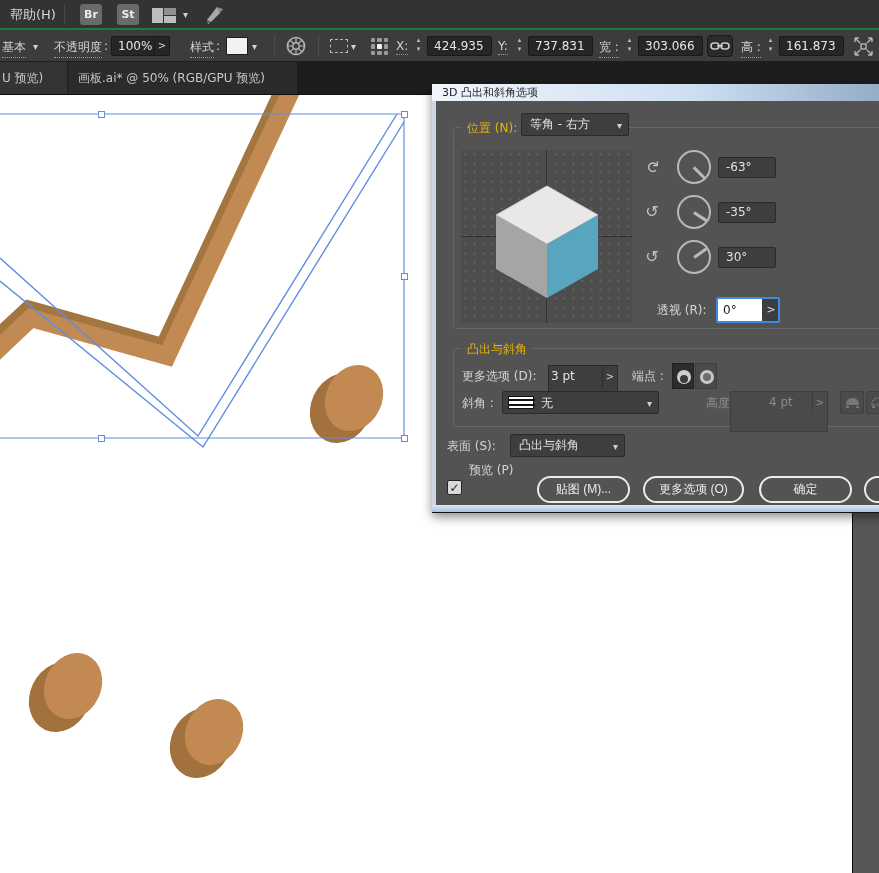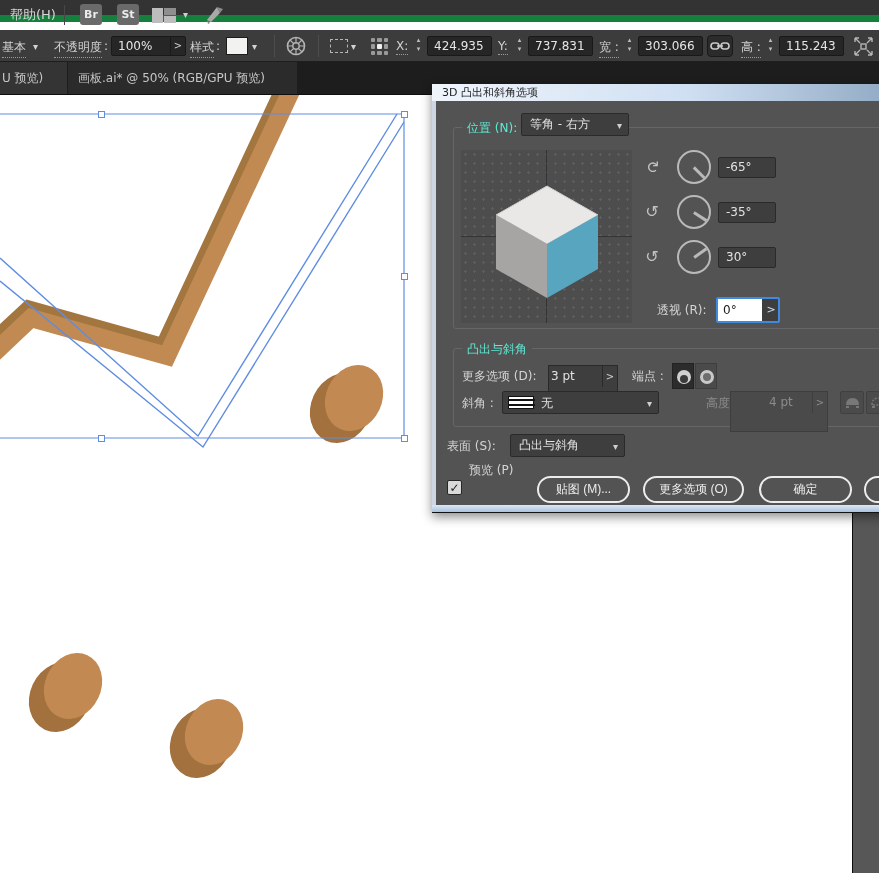--- a/index.html
+++ b/index.html
@@ -1,22 +1,22 @@
 <!DOCTYPE html>
 <html><head>
 <meta charset="utf-8">
 <style>
   * { margin:0; padding:0; box-sizing:border-box; }
   html,body { width:879px; height:873px; overflow:hidden; background:#ffffff;
               font-family:"DejaVu Sans","Liberation Sans",sans-serif; }
   .abs { position:absolute; }
 
   
-  #menubar { left:0; top:0; width:879px; height:22px; background:#333333;
-             border-bottom:7px solid #15803d; color:#d6d6d6; font-size:13px; }
+  #menubar { left:0; top:0; width:879px; height:30px; background:#333333;
+             border-bottom:2px solid #15803d; color:#d6d6d6; font-size:13px; }
   #menubar .menu-item { position:absolute; top:6px; }
   .mini-app-btn { position:absolute; top:4px; width:22px; height:21px; border-radius:3px;
                   background:#6a6a6a; color:#ececec; font-size:11px; font-weight:bold;
                   text-align:center; line-height:21px; }
   .menubar-sep { position:absolute; top:5px; width:1px; height:20px; background:#474747; }
   .ws-icon { position:absolute; top:8px; width:24px; height:15px; }
   .ws-icon .p1 { position:absolute; left:0; top:0; width:11px; height:15px; background:#bdbdbd; }
   .ws-icon .p2 { position:absolute; left:12px; top:0; width:12px; height:7px; background:#8f8f8f; }
   .ws-icon .p3 { position:absolute; left:12px; top:8px; width:12px; height:7px; background:#bdbdbd; }
   .chev { color:#cfcfcf; font-size:10px; }
@@ -64,21 +64,21 @@
   #dialog-titlebar { left:0; top:0; width:470px; height:17px;
        background:linear-gradient(to right,#f0f5fc 0%,#cfdff2 55%,#8ea7c2 100%);
        color:#1d1d1d; font-size:11px; line-height:17px; padding-left:10px; }
   #dialog-left-border { left:0; top:17px; width:4px; height:404px; background:#cdd6e2; }
   #dialog-body { left:4px; top:17px; width:466px; height:404px; background:#535353;
                  color:#d4d4d4; font-size:12px; }
   #dialog-bottom { left:0; top:421px; width:470px; height:8px;
        background:linear-gradient(to bottom,#dce8f5,#a9c2dd); border-bottom:1px solid #121212; }
 
   .fieldset { position:absolute; border:1px solid #666666; border-radius:3px; }
-  .fieldset-legend { position:absolute; background:#535353; padding:0 5px; color:#5eead4; }
+  .fieldset-legend { position:absolute; background:#535353; padding:0 5px; color:#eab308; }
 
   .dd { position:absolute; background:#3e3e3e; border:1px solid #2a2a2a; border-radius:2px;
         color:#e2e2e2; line-height:21px; padding-left:8px; }
   .dd .dd-chev { position:absolute; right:6px; top:0; color:#cfcfcf; font-size:10px; }
 
   #cube-area { left:25px; top:49px; width:171px; height:173px; background:#4d4d4d;
        background-image:radial-gradient(circle,#5e5e5e 1px,transparent 1.3px);
        background-size:9px 9px; }
   .axis-h { position:absolute; left:0; top:86px; width:171px; height:1px; background:#333333; }
   .axis-v { position:absolute; left:85px; top:0; width:1px; height:173px; background:#333333; }
@@ -153,21 +153,21 @@
     </svg>
   </span>
 </div>
 
 <div id="controlbar" class="abs">
   <span class="cb-label dotted" style="left:2px">基本</span>
   <span class="cb-label chev" style="left:33px;top:11px">▾</span>
 
   <span class="cb-label dotted" style="left:54px">不透明度</span>
   <span class="cb-label" style="left:104px">:</span>
-  <span class="cb-field" style="left:111px;width:75px">
+  <span class="cb-field" style="left:111px;width:59px">
     <span>100%</span>
     <span class="cb-arrow-cell">&gt;</span>
   </span>
 
   <span class="cb-label dotted" style="left:190px">样式</span>
   <span class="cb-label" style="left:216px">:</span>
   <span id="style-swatch" class="abs" style="left:226px"></span>
   <span class="cb-label chev" style="left:252px;top:11px">▾</span>
 
   <span class="cb-sep" style="left:274px"></span>
@@ -210,21 +210,21 @@
   <span class="abs" style="left:707px;top:5px;width:26px;height:22px;background:#2b2b2b;border:1px solid #1a1a1a;border-radius:4px">
     <svg width="24" height="20" viewBox="0 0 24 20" style="position:absolute;left:0;top:0">
       <rect x="3" y="7" width="8" height="6" rx="3" fill="none" stroke="#c9c9c9" stroke-width="1.6"></rect>
       <rect x="13" y="7" width="8" height="6" rx="3" fill="none" stroke="#c9c9c9" stroke-width="1.6"></rect>
       <line x1="9" y1="10" x2="15" y2="10" stroke="#c9c9c9" stroke-width="1.6"></line>
     </svg>
   </span>
 
   <span class="cb-label dotted" style="left:741px">高 :</span>
   <span class="spinner" style="left:764px"><span>▴</span><br><span>▾</span></span>
-  <span class="cb-field" style="left:779px;width:65px"><span>115.243</span> <span class="unit-suffix">p</span></span>
+  <span class="cb-field" style="left:779px;width:65px"><span>161.873</span> <span class="unit-suffix">p</span></span>
 
   <span class="abs" style="left:853px;top:6px">
     <svg width="21" height="21" viewBox="0 0 21 21">
       <rect x="8" y="8" width="5" height="5" fill="none" stroke="#b5b5b5" stroke-width="1.4"></rect>
       <path d="M2 2 L6 2 M2 2 L2 6 M2 2 L7 7" stroke="#b5b5b5" stroke-width="1.4" fill="none"></path>
       <path d="M19 2 L15 2 M19 2 L19 6 M19 2 L14 7" stroke="#b5b5b5" stroke-width="1.4" fill="none"></path>
       <path d="M2 19 L6 19 M2 19 L2 15 M2 19 L7 14" stroke="#b5b5b5" stroke-width="1.4" fill="none"></path>
       <path d="M19 19 L15 19 M19 19 L19 15 M19 19 L14 14" stroke="#b5b5b5" stroke-width="1.4" fill="none"></path>
     </svg>
   </span>
@@ -301,21 +301,21 @@
         <polygon points="60,10 111,39 60,68 9,39" fill="#e9e8e6" stroke="#cfcfcd" stroke-width="1"></polygon>
         <polygon points="9,39 60,68 60,122 9,93" fill="#a6a5a3"></polygon>
         <polygon points="111,39 60,68 60,122 111,93" fill="#58a5bf"></polygon>
       </svg>
     </div>
 
     <span class="rot-row-icon" style="left:206px;top:56px;transform:rotate(90deg)">↻</span>
     <div class="dial" style="left:241px;top:49px">
         <span class="dial-pointer" style="transform: rotate(45deg);"></span>
       </div>
-    <div class="rot-field" style="left:282px;top:56px"><span>-65°</span></div>
+    <div class="rot-field" style="left:282px;top:56px"><span>-63°</span></div>
 
     <span class="rot-row-icon" style="left:206px;top:101px">↺</span>
     <div class="dial" style="left:241px;top:94px">
         <span class="dial-pointer" style="transform: rotate(33deg);"></span>
       </div>
     <div class="rot-field" style="left:282px;top:101px"><span>-35°</span></div>
 
     <span class="rot-row-icon" style="left:206px;top:146px">↺</span>
     <div class="dial" style="left:241px;top:139px">
         <span class="dial-pointer" style="transform: rotate(-35deg);"></span>

